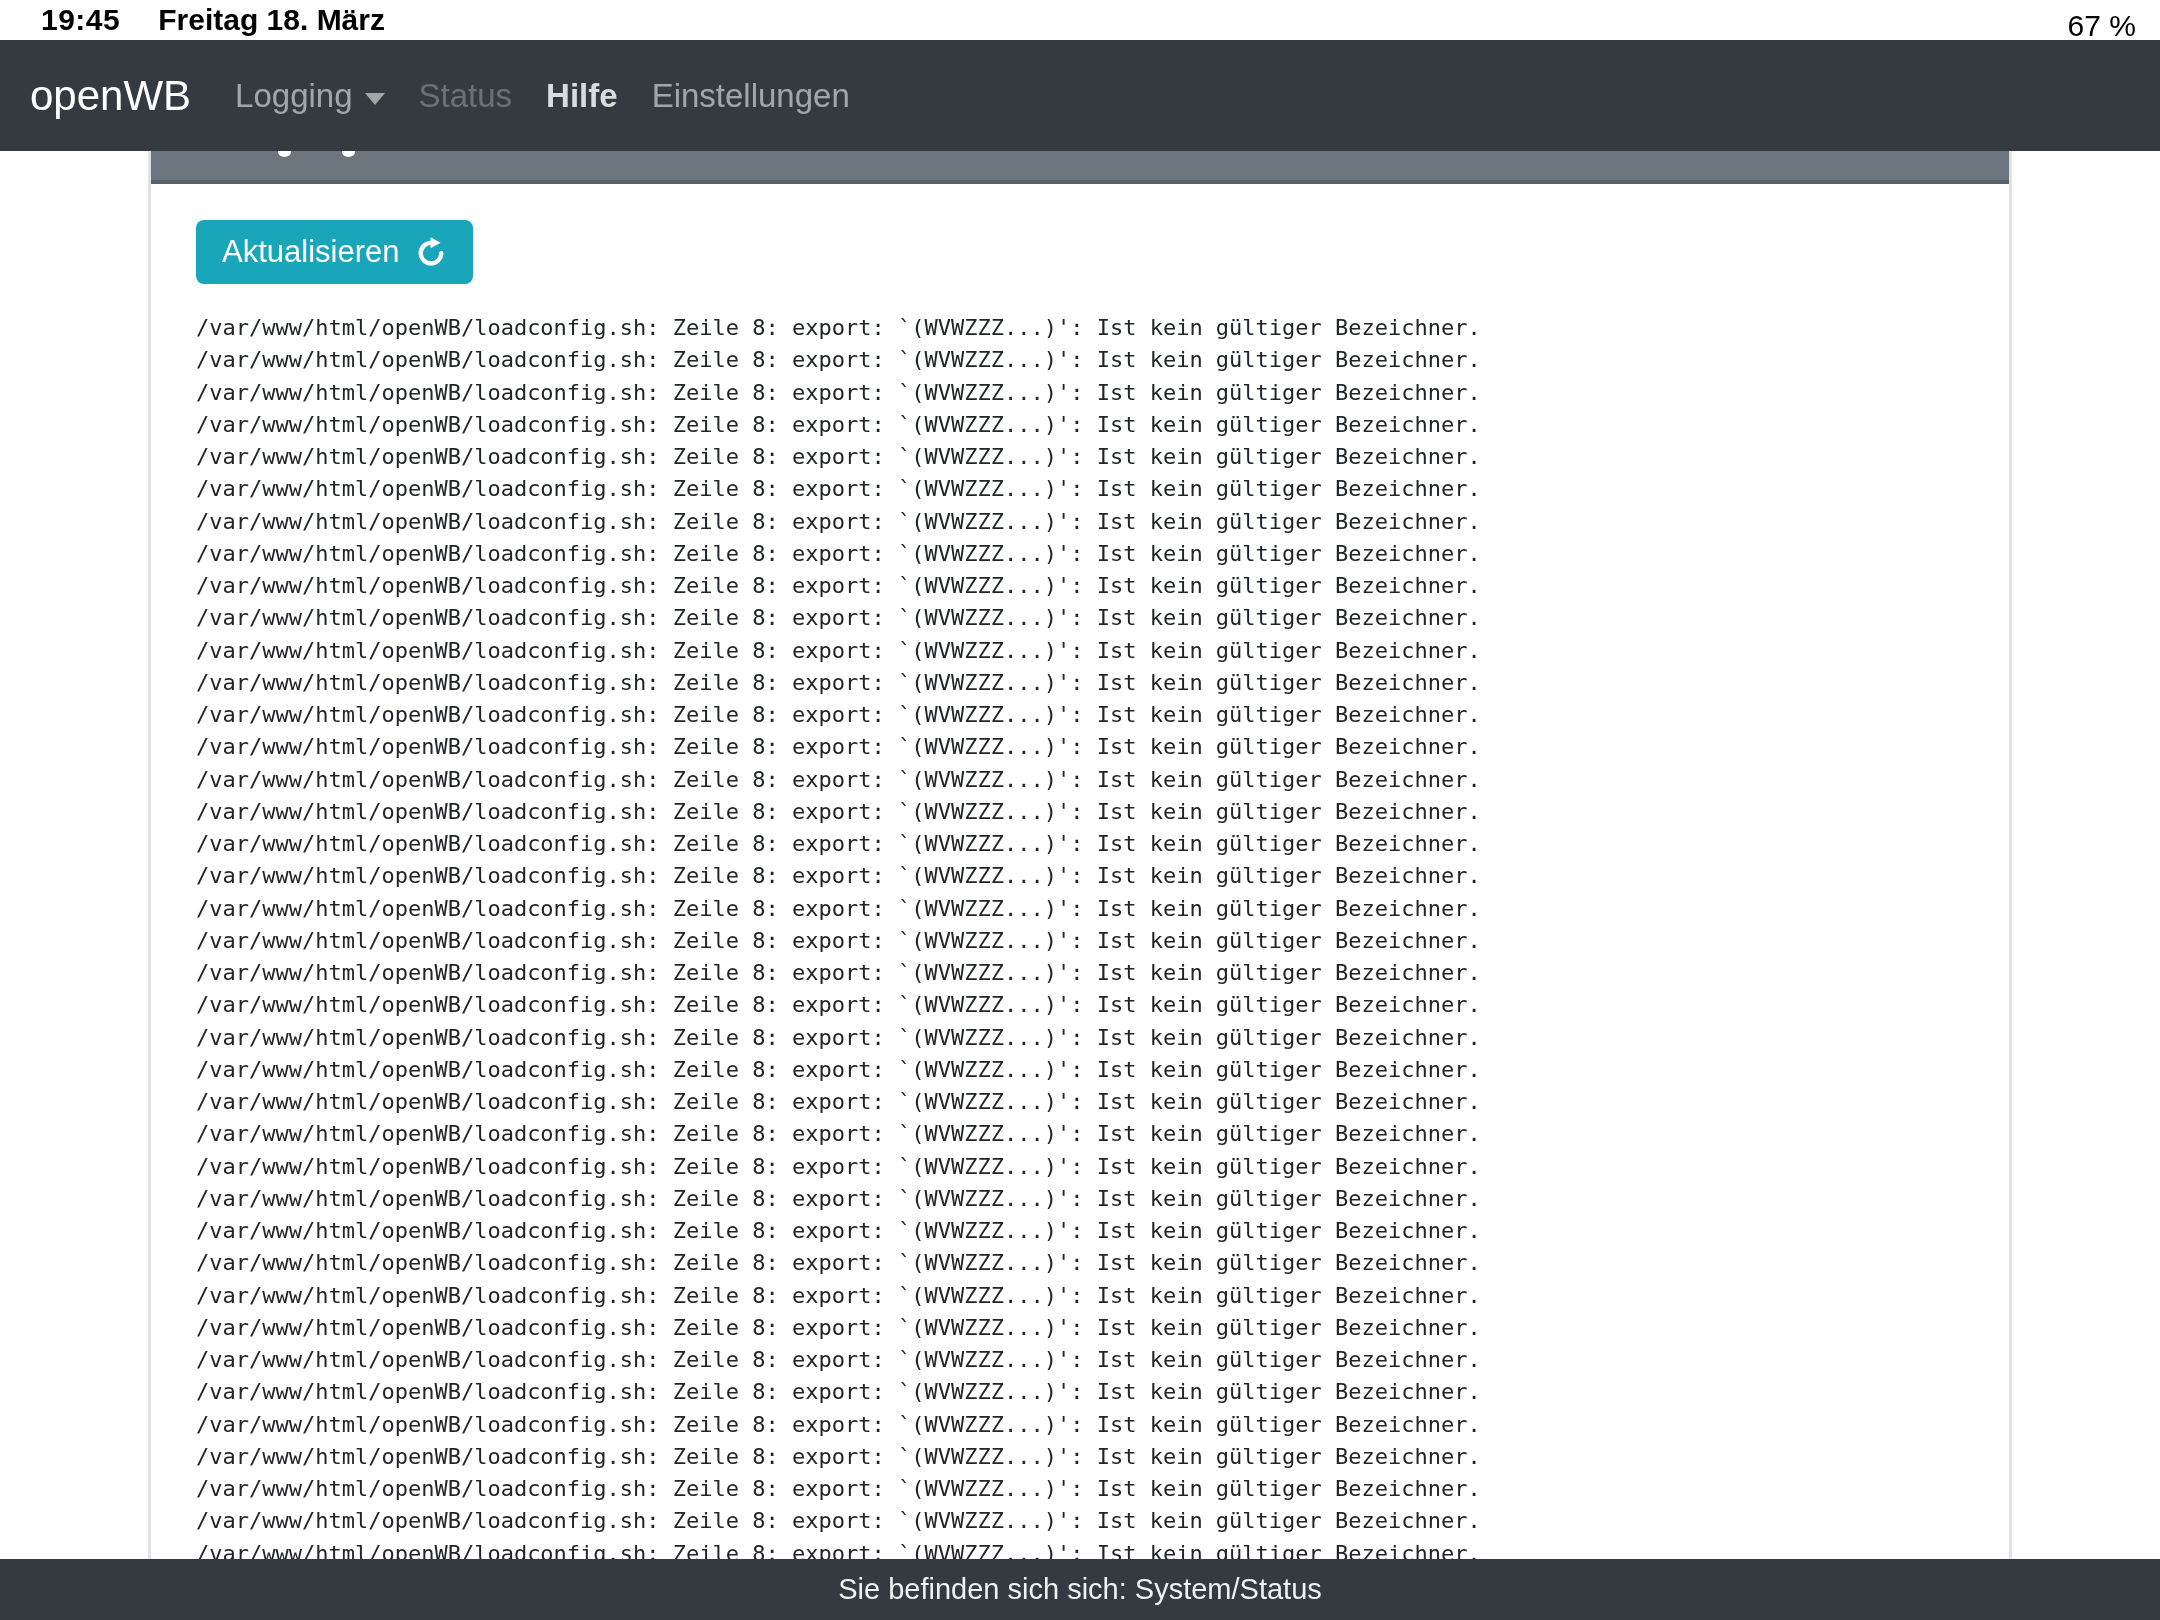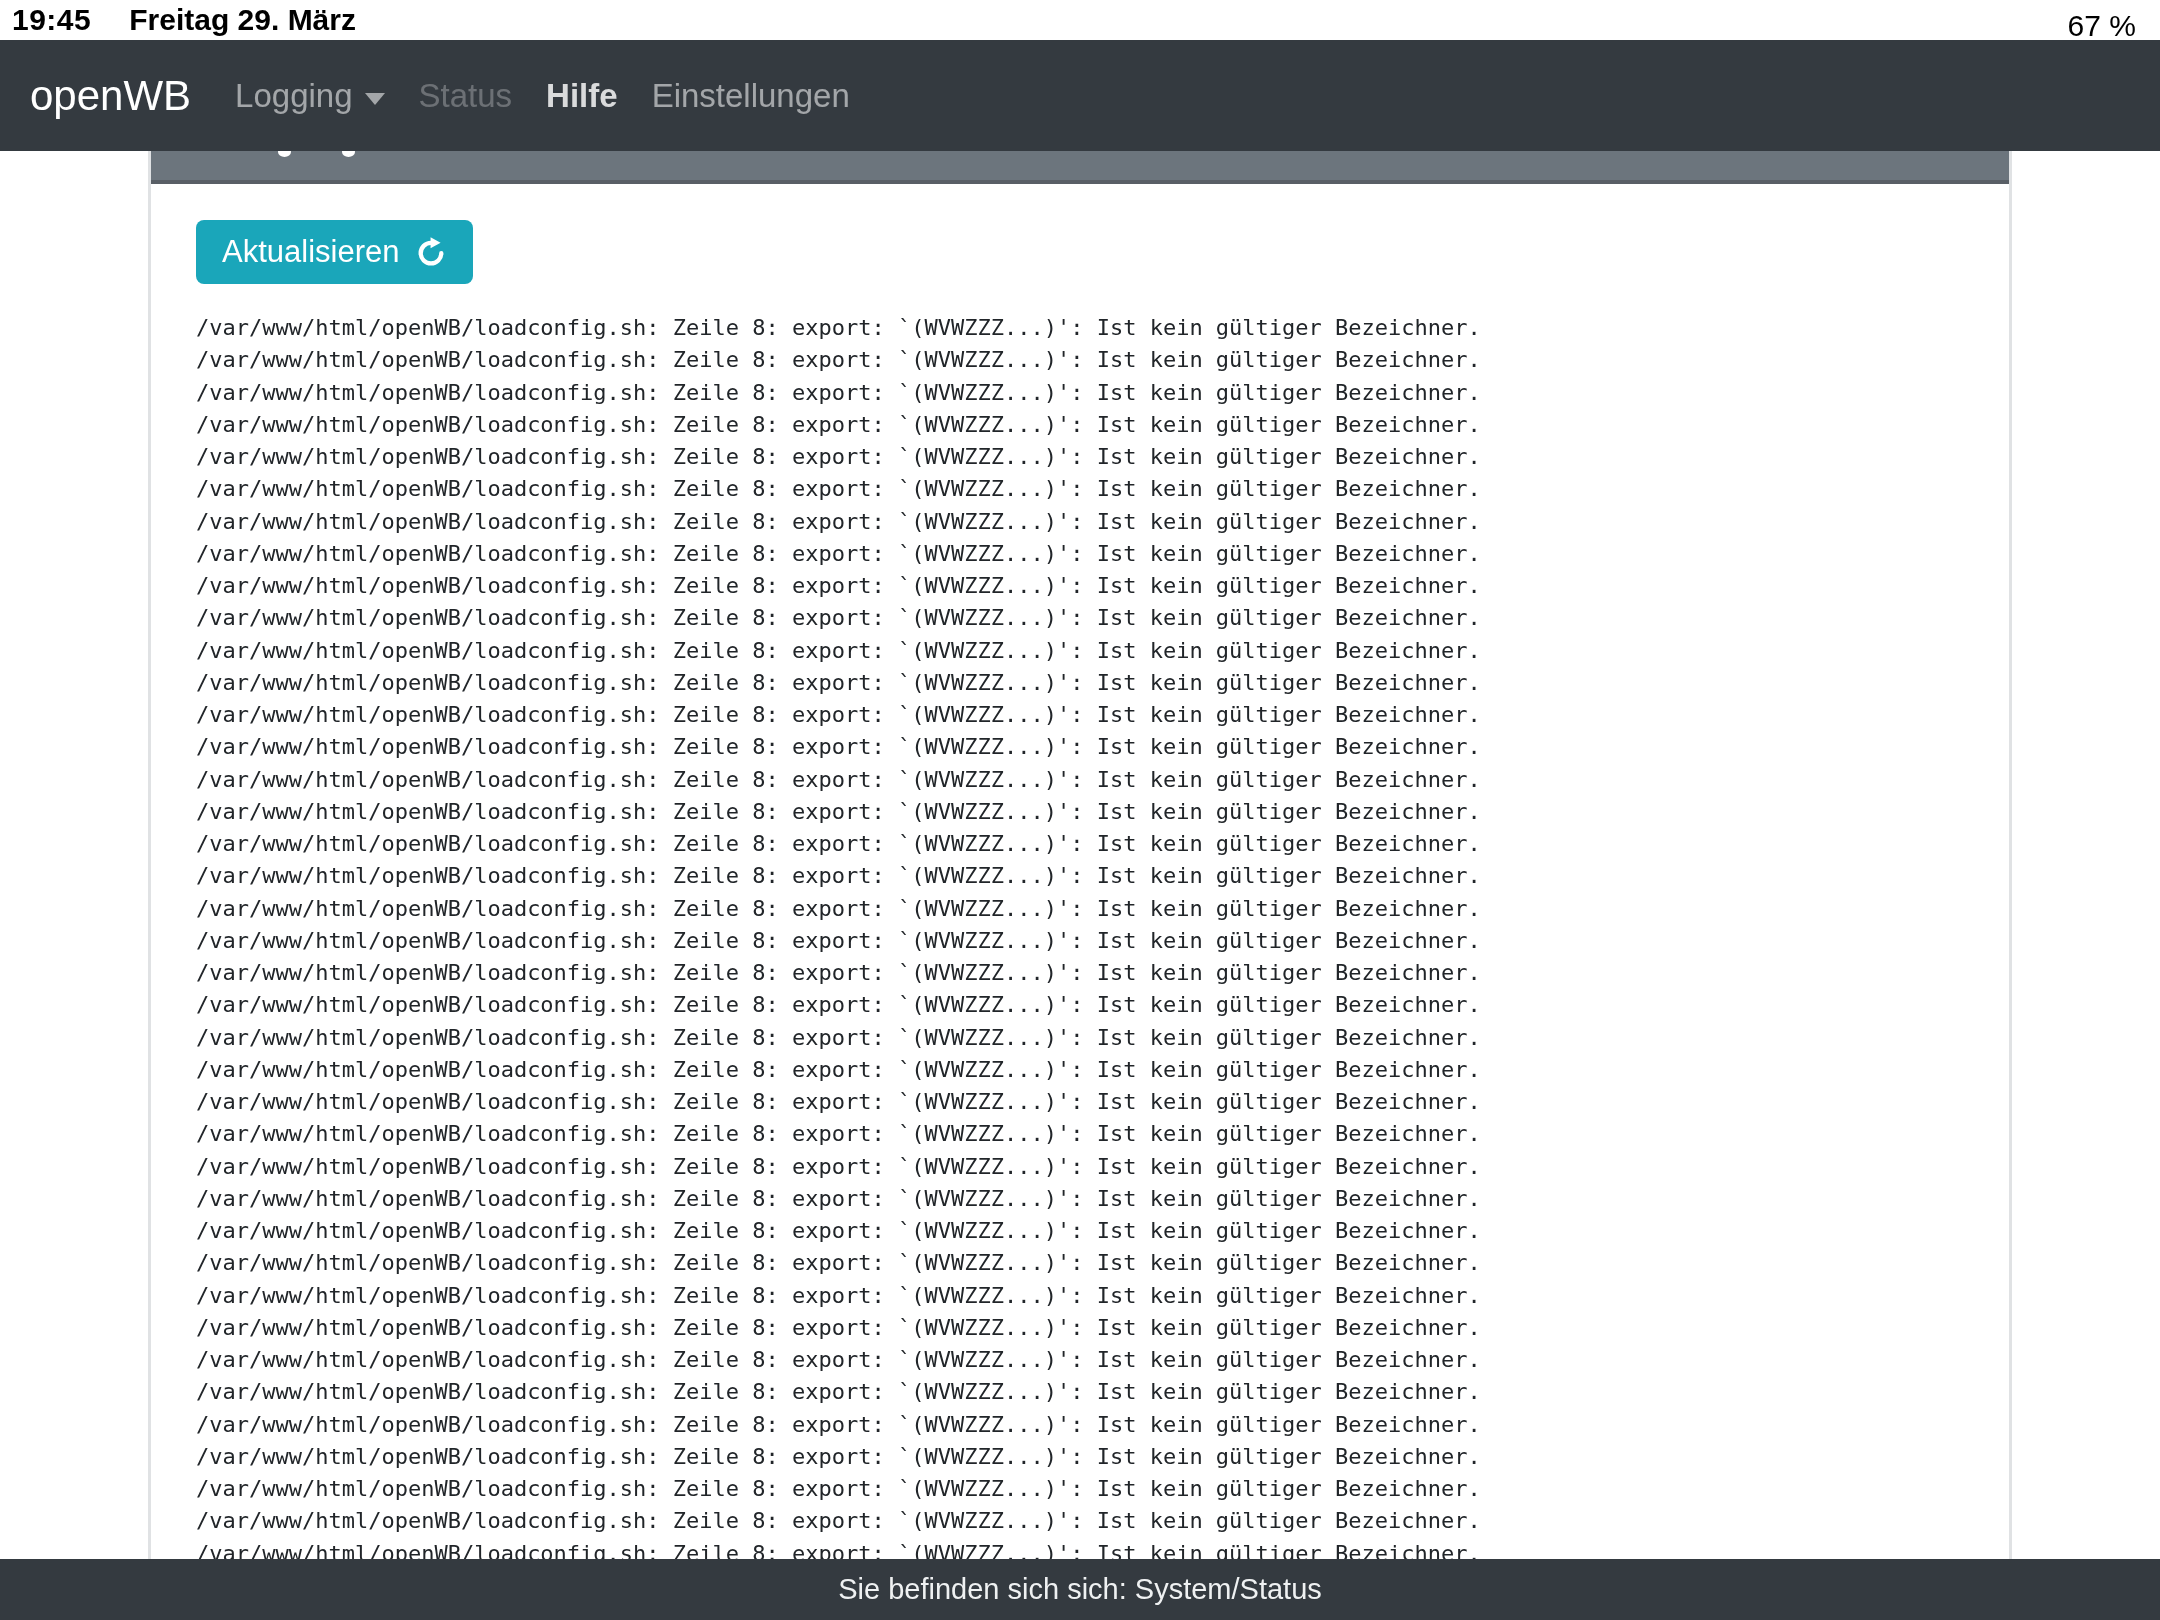--- a/index.html
+++ b/index.html
@@ -2,21 +2,21 @@
 <html><head>
 <meta charset="utf-8">
 <style>
   * { margin:0; padding:0; box-sizing:border-box; }
   html,body { width:2160px; height:1620px; overflow:hidden; background:#fff;
               font-family:"Liberation Sans", sans-serif; }
 
   
   .statusbar { position:absolute; top:0; left:0; width:2160px; height:40px;
                background:#fff; display:flex; align-items:center;
-               justify-content:space-between; padding:0 24px 0 12px; }
+               justify-content:space-between; padding:0 24px 0 41px; }
   .sb-left { display:flex; align-items:baseline; gap:38px; }
   .sb-time { font-size:30px; font-weight:700; color:#000; letter-spacing:.5px; }
   .sb-date { font-size:30px; font-weight:600; color:#000; }
   .sb-right { display:flex; align-items:center; gap:14px;flex-direction:column; }
   .sb-batt-pct { font-size:30px; font-weight:400; color:#000; }
   .battery { position:relative; width:52px; height:26px;
              border:2px solid rgba(0,0,0,.38); border-radius:8px; padding:2px; }
   .battery-fill { height:100%; background:#000; border-radius:4px; }
   .battery-nub { position:absolute; right:-7px; top:8px; width:4px; height:10px;
                  background:rgba(0,0,0,.38); border-radius:0 4px 4px 0; }
@@ -60,21 +60,21 @@
             background:#343a40; display:flex; align-items:center;
             justify-content:center; z-index:10; }
   .footer-text { color:#eff1f2; font-size:29px; }
 </style>
 </head>
 <body>
 
 <div class="statusbar">
   <div class="sb-left">
     <span class="sb-time">19:45</span>
-    <span class="sb-date">Freitag 29. März</span>
+    <span class="sb-date">Freitag 18. März</span>
   </div>
   <div class="sb-right">
     <span>
       <svg width="44" height="33" viewBox="0 0 24 18">
         <path d="M1.6 6.2 a15 15 0 0 1 20.8 0" stroke="#000" stroke-width="2.7" fill="none" stroke-linecap="round"></path>
         <path d="M5.7 10.6 a9 9 0 0 1 12.6 0" stroke="#000" stroke-width="2.7" fill="none" stroke-linecap="round"></path>
         <circle cx="12" cy="15.2" r="2.3" fill="#000"></circle>
       </svg>
     </span>
     <span class="sb-batt-pct">67 %</span>

